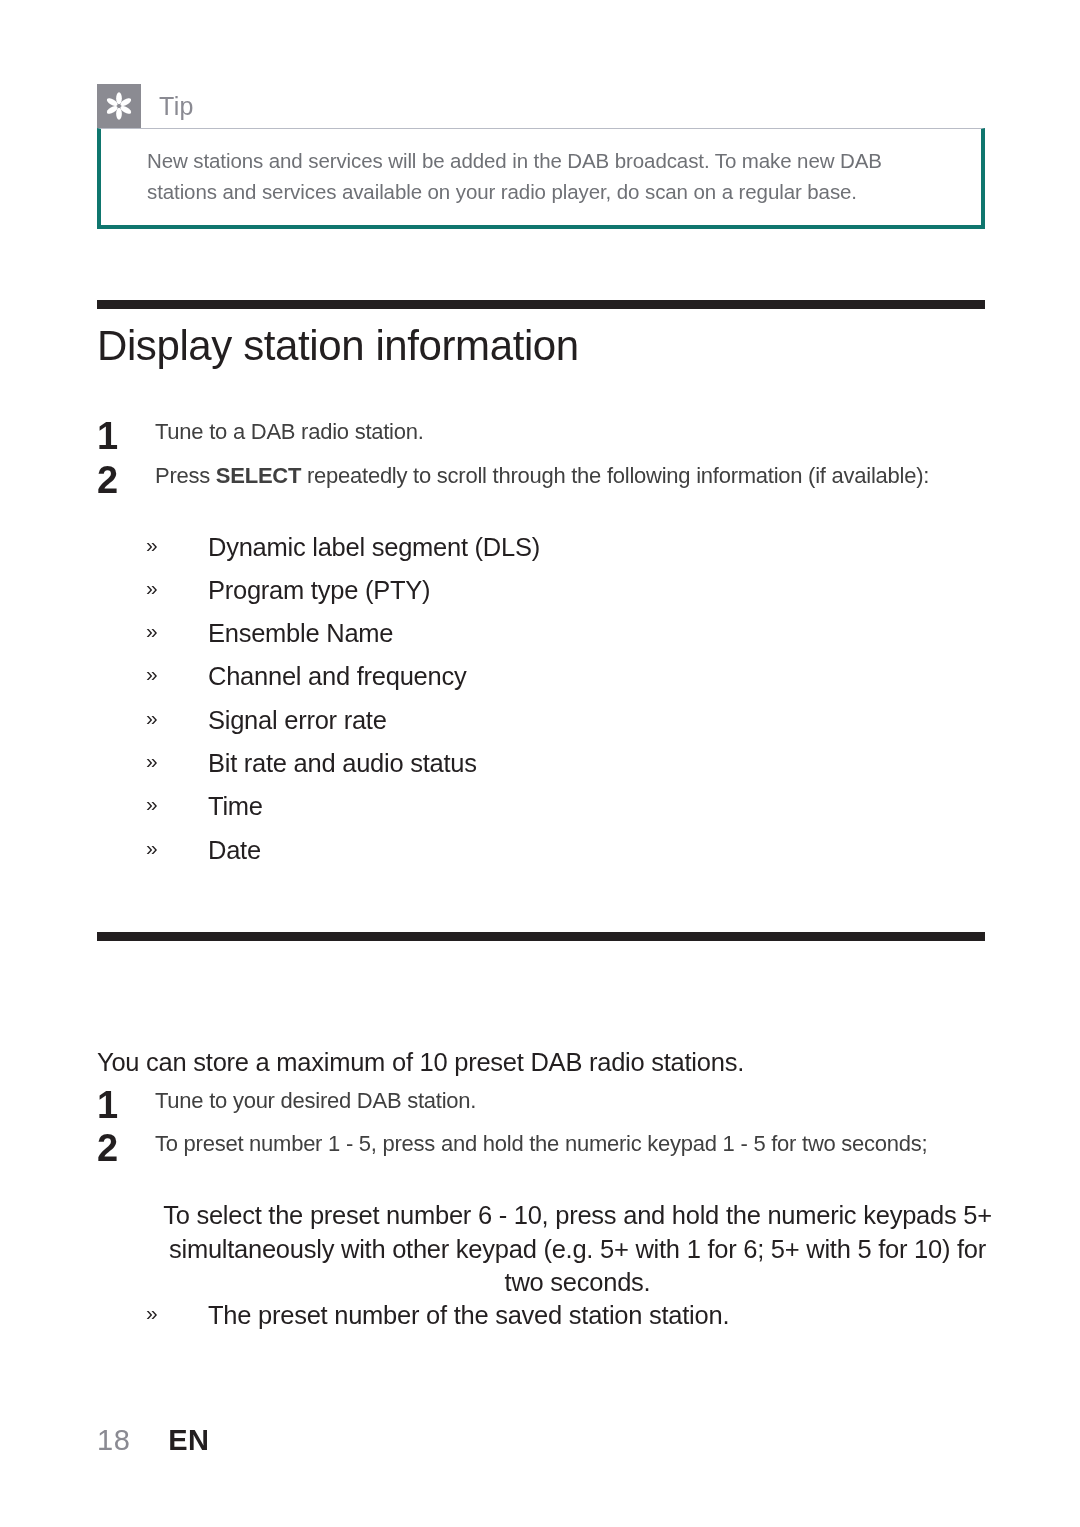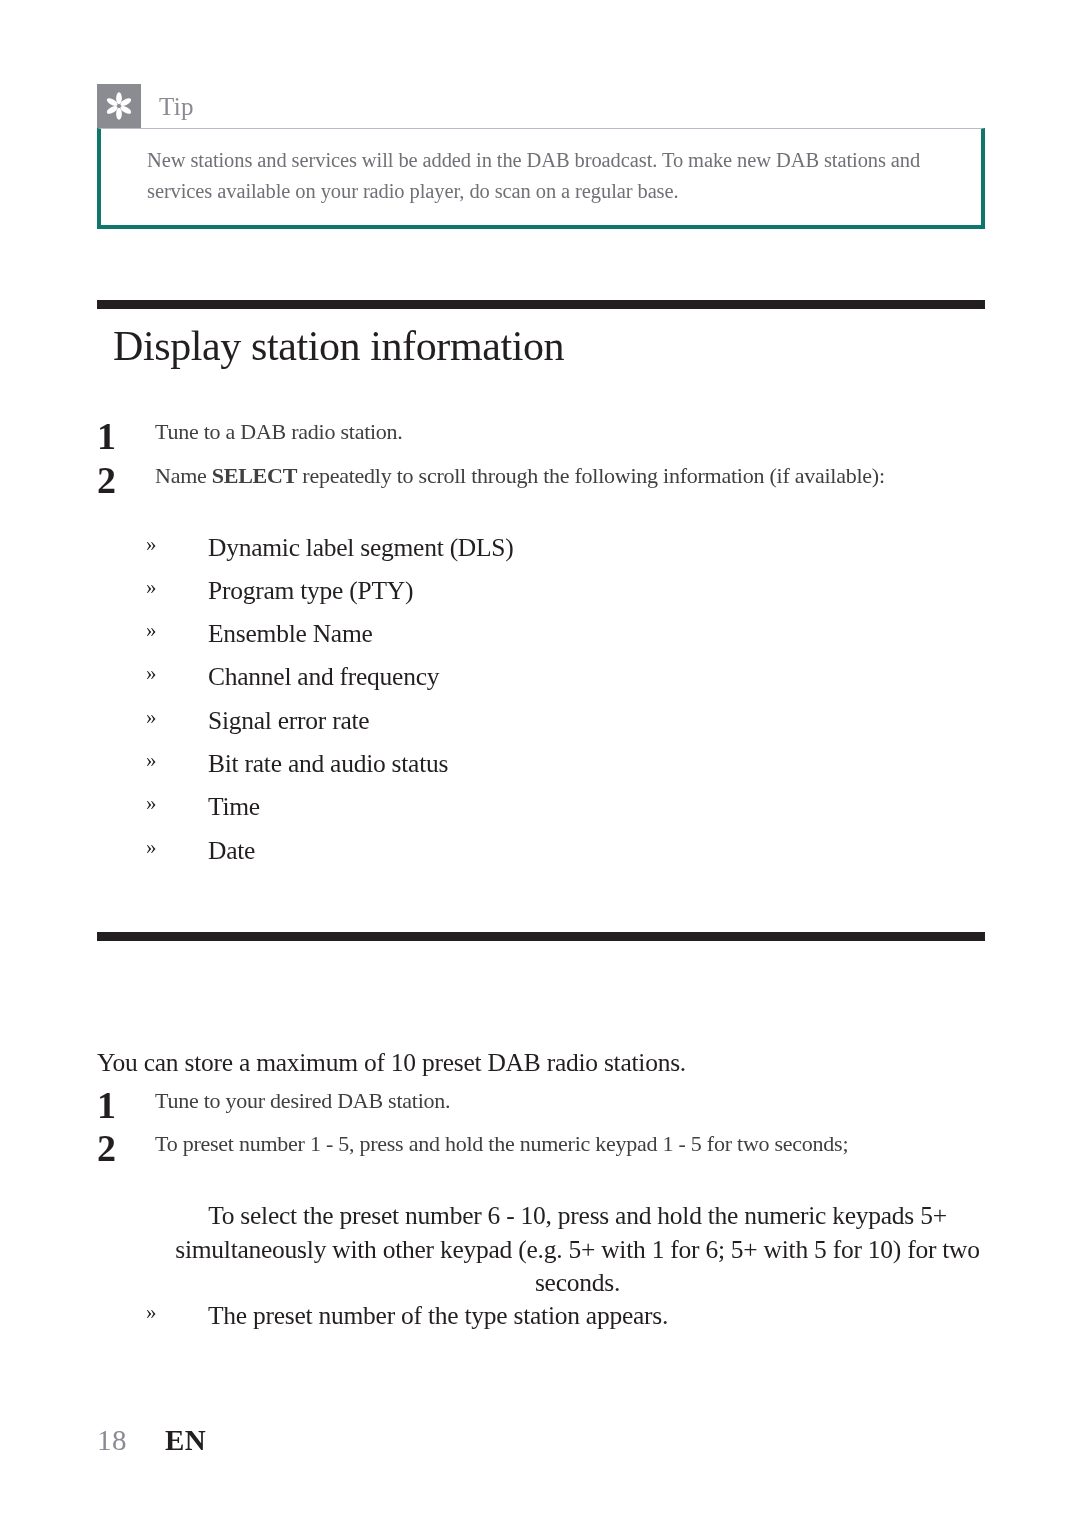--- a/index.html
+++ b/index.html
@@ -14,21 +14,20 @@
     font-family: "Liberation Sans", sans-serif;
     color: #231f20;
     overflow: hidden;
   }
 
   .page {
     position: absolute;
     left: 0; top: 0;
     width: 1080px;
     height: 1527px;
-    font-family: Liberation Serif, serif;
   }
 
   
   .tip-wrap {
     position: absolute;
     left: 97px;
     top: 84px;
     width: 888px;
   }
   .tip-header {
@@ -71,21 +70,21 @@
   
   .rule {
     position: absolute;
     left: 97px;
     width: 888px;
     height: 9px;
     background: #231f20;
   }
   .section-title {
     position: absolute;
-    left: 113px;
+    left: 97px;
     font-size: 42px;
     font-weight: 400;
     color: #231f20;
     letter-spacing: -0.4px;
     line-height: 1;
     white-space: nowrap;
   }
   .section-title b { font-weight: 700; }
 
   
@@ -194,21 +193,21 @@
     <span>Display station information</span>
   </div>
 
   <div class="step" style="top:417px;">
     <div class="step-num">1</div>
     <div class="step-body"><span>Tune to a DAB radio station.</span></div>
   </div>
 
   <div class="step" style="top:461px;">
     <div class="step-num">2</div>
-    <div class="step-body"><span>Name </span><b>SELECT</b><span> repeatedly to scroll through the following information (if available):</span></div>
+    <div class="step-body"><span>Press </span><b>SELECT</b><span> repeatedly to scroll through the following information (if available):</span></div>
   </div>
 
   <div class="bullet" style="top:531px;">
     <div class="bullet-mark">»</div>
     <div class="bullet-text">Dynamic label segment (DLS)</div>
   </div>
   <div class="bullet" style="top:574px;">
     <div class="bullet-mark">»</div>
     <div class="bullet-text">Program type (PTY)</div>
   </div>
@@ -248,21 +247,21 @@
 
   <div class="step" style="top:1129px;">
     <div class="step-num">2</div>
     <div class="step-body">To preset number 1 - 5, press and hold the numeric keypad 1 - 5 for two seconds;</div>
   </div>
 
   <div class="plain-para" style="top:1199px; left:155px; width:845px;text-align:center;">To select the preset number 6 - 10, press and hold the numeric keypads 5+ simultaneously with other keypad (e.g. 5+ with 1 for 6; 5+ with 5 for 10) for two seconds.</div>
 
   <div class="bullet" style="top:1299px;">
     <div class="bullet-mark">»</div>
-    <div class="bullet-text">The preset number of the type station appears.</div>
+    <div class="bullet-text">The preset number of the saved station station.</div>
   </div>
 
   <div class="footer">
     <div class="footer-page">18</div>
     <div class="footer-lang">EN</div>
   </div>
 
 </div>
 
 </body></html>

